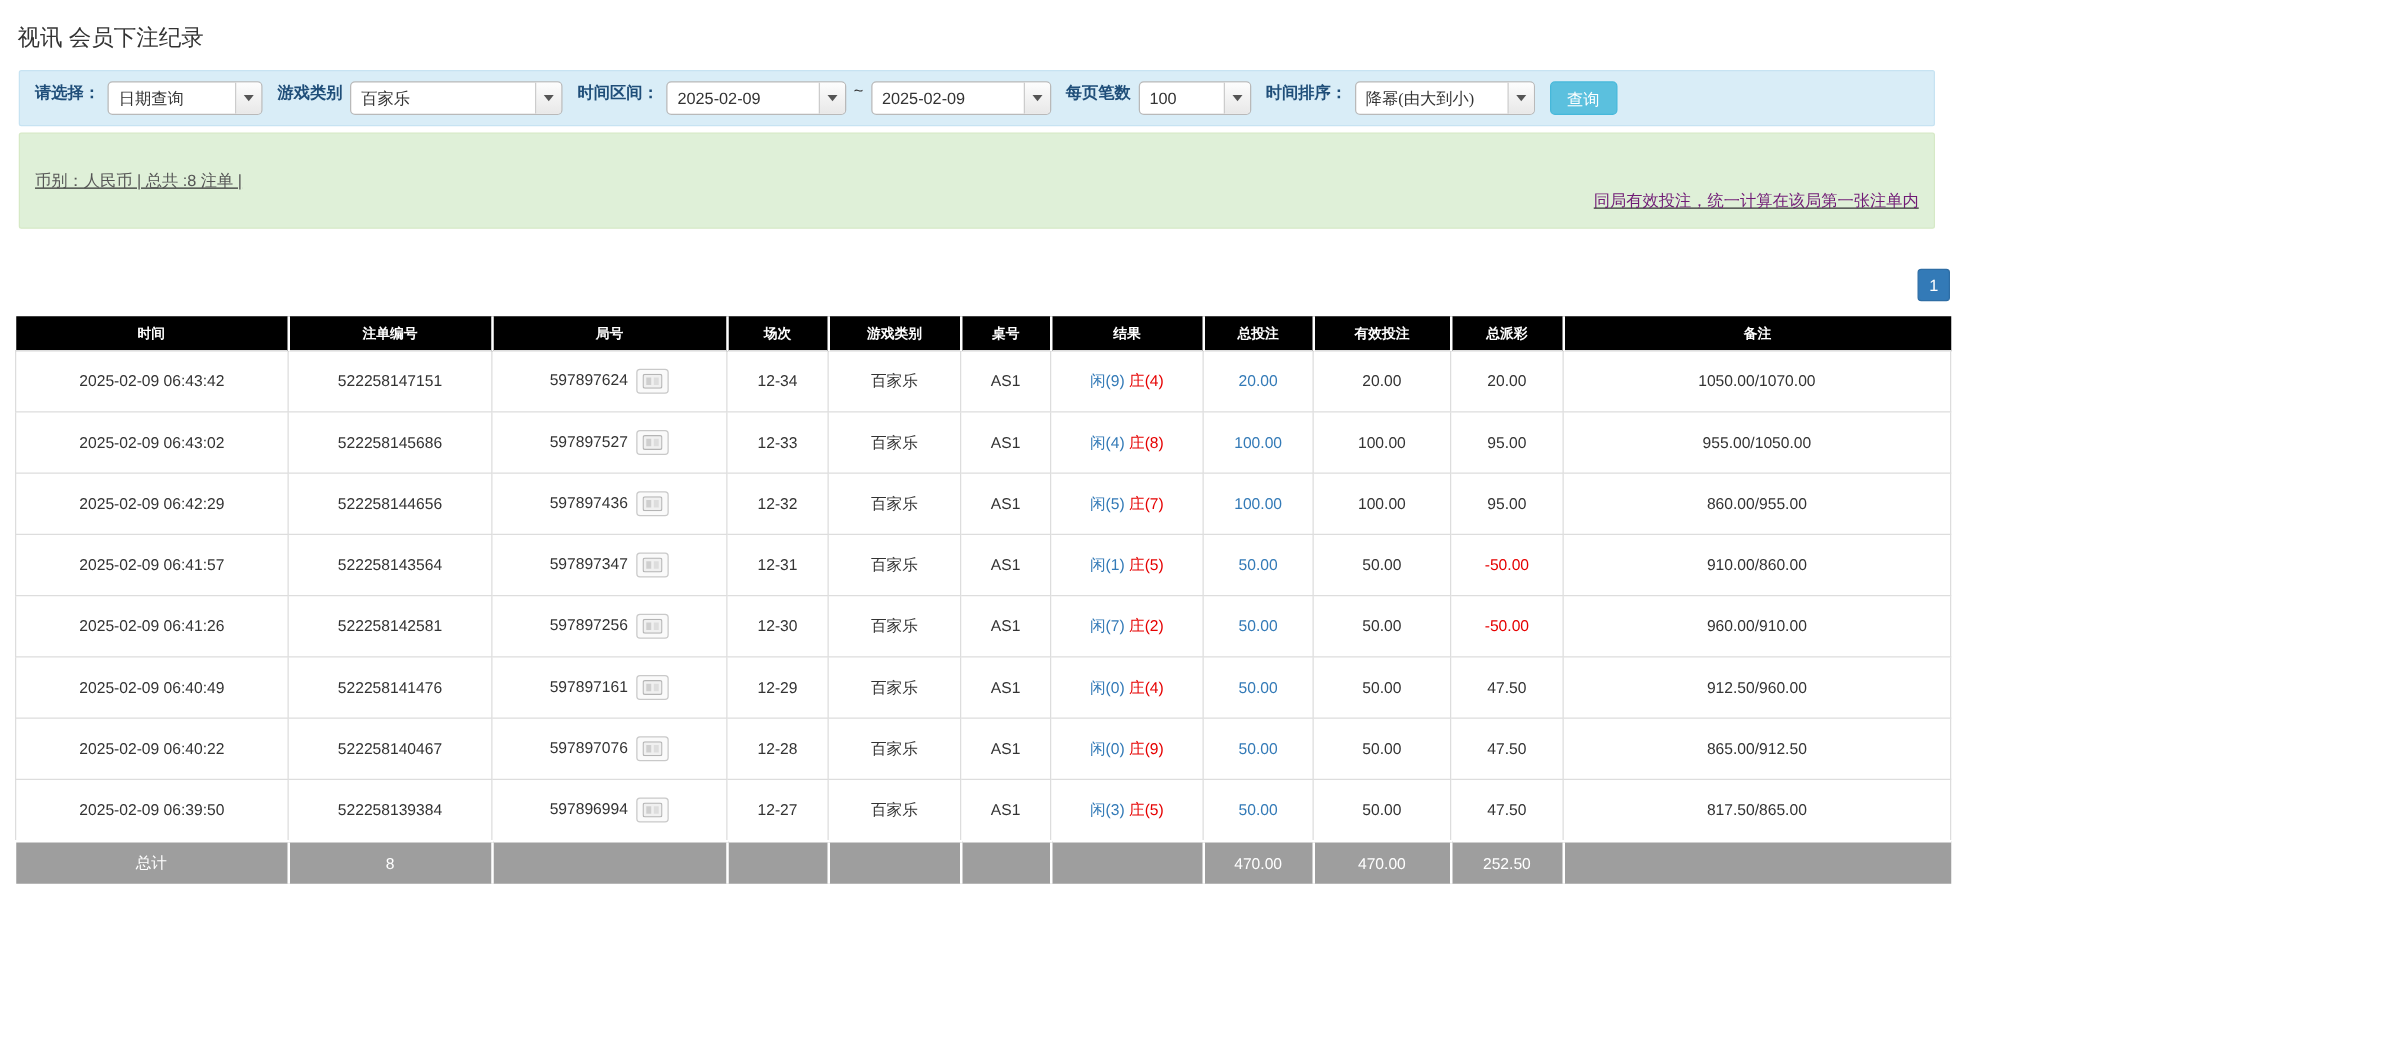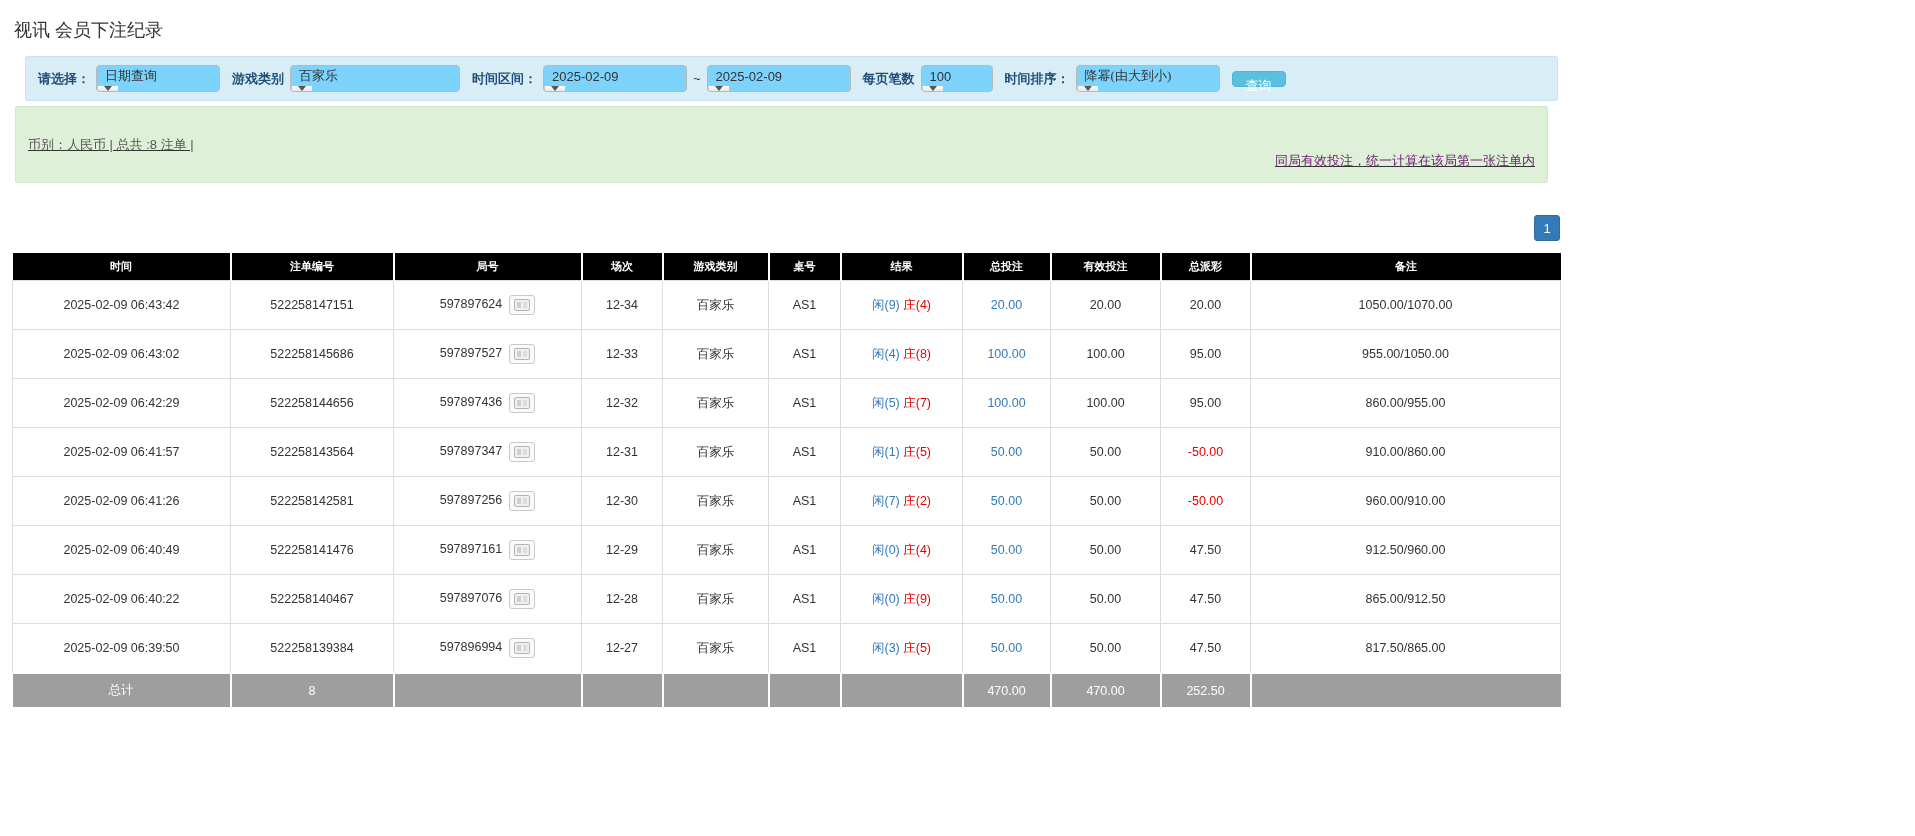--- a/index.html
+++ b/index.html
@@ -19,43 +19,41 @@
     font-weight: normal;
     color: #333;
     margin: 8px 0 14px 2px;
   }
 
   
   .filter-bar {
     background: #d9edf7;
     border: 1px solid #c7e3f2;
     border-radius: 2px;
-    margin-left: 13px;
+    margin-left: 3px;
     width: 1533px;
     padding: 8px 10px;
     display: flex;
-    align-items: center;
   }
   .filter-label {
     font-weight: bold;
     color: #1f4e79;
     white-space: nowrap;
     margin: 0 6px 0 12px;
   }
   .filter-label:first-child { margin-left: 2px; }
   .combo {
     display: flex;
     align-items: stretch;
-    background: #7dd3fc;
+    background: #ffffff;
     border: 1px solid #b9b9b9;
     border-radius: 4px;
     height: 27px;
     overflow: hidden;
     cursor: pointer;
-    flex-direction: column;
   }
   .combo-value {
     flex: 1;
     display: flex;
     align-items: center;
     padding: 0 8px;
     color: #333;
     white-space: nowrap;
     overflow: hidden;
   }
@@ -69,32 +67,32 @@
   }
   .combo-arrow::after {
     content: "";
     border-left: 4px solid transparent;
     border-right: 4px solid transparent;
     border-top: 5px solid #555;
   }
   .w-qtype { width: 124px; }
   .w-game  { width: 170px; }
   .w-date  { width: 144px; }
-  .w-size  { width: 72px;  }
+  .w-size  { width: 90px;  }
   .w-sort  { width: 144px; font-family: Liberation Serif, serif; }
   .tilde { margin: 0 6px; color: #333; }
   .btn-query {
     margin-left: 12px;
     background: #5bc0de;
     border: 1px solid #46b8da;
     color: #fff;
     font-size: 13px;
     border-radius: 4px;
     padding: 5px 13px;
-    height: 16px;
+    height: 27px;
     cursor: pointer;
   }
 
   
   .info-bar {
     margin: 5px 0 0 3px;
     width: 1533px;
     background: #dff0d8;
     border: 1px solid #d6e9c6;
     border-radius: 2px;

